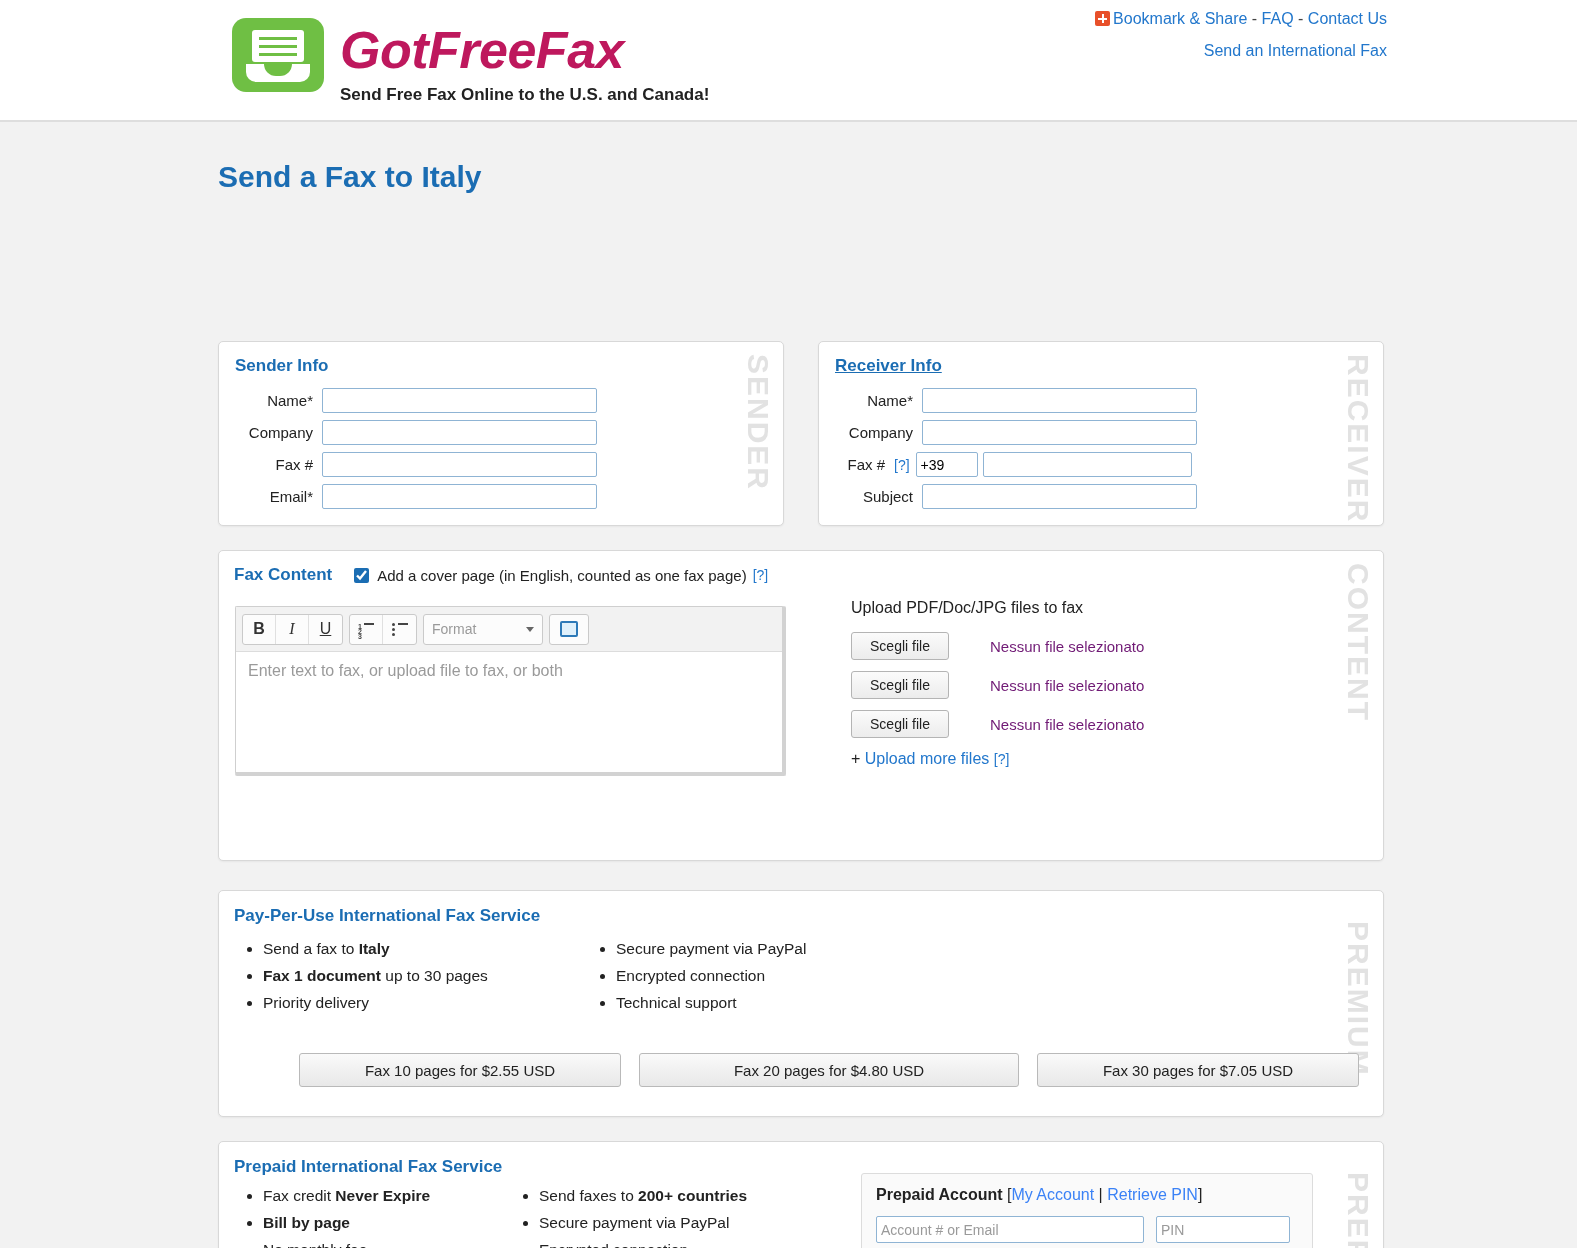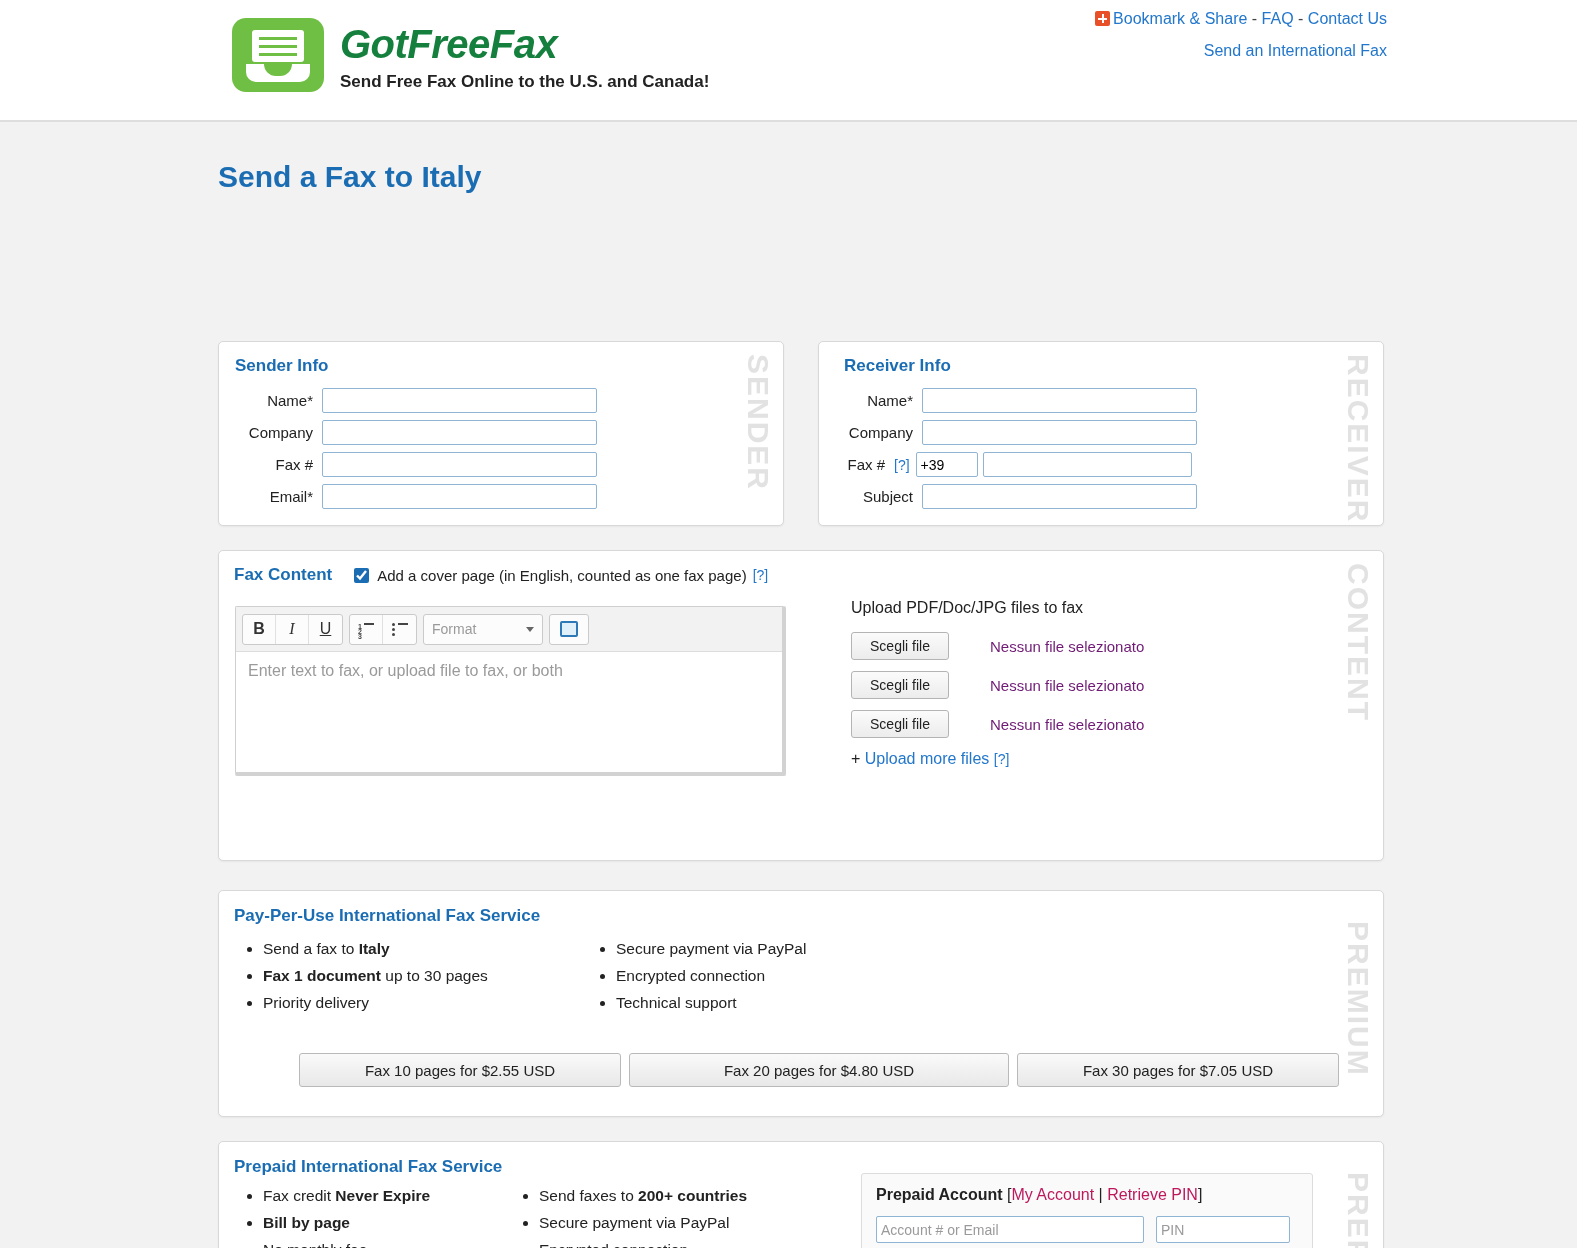--- a/index.html
+++ b/index.html
@@ -57,24 +57,24 @@
   .logo-mark .base:after {
     content: "";
     position: absolute;
     left: 18px; top: 0;
     width: 28px; height: 12px;
     background: #6fbf44;
     border-radius: 0 0 14px 14px;
   }
   .logo-text { margin-left: 16px; padding-top: 4px; }
   .logo-title {
-    font-size: 40px;
+    font-size: 52px;
     font-weight: bold;
     font-style: italic;
-    color: #15803d;
+    color: #be185d;
     letter-spacing: -0.5px;
     line-height: 1.1;
   }
   .logo-sub {
     font-size: 17px;
     font-weight: bold;
     color: #222;
     margin-top: 6px;
   }
   .header-links {
@@ -167,21 +167,21 @@
   .qmark a { color: #2277cc; text-decoration: none; }
 
   
   #sender-card { left: 218px; top: 219px; width: 566px; height: 185px; }
   #sender-card .inner { padding: 14px 0 16px 15px; }
   #sender-card .card-title { margin-left: 1px; margin-bottom: 12px; }
 
   
   #receiver-card { left: 818px; top: 219px; width: 566px; height: 185px; }
   #receiver-card .inner { padding: 14px 0 0 15px; }
-  #receiver-card .card-title { margin-left: 10px; margin-bottom: 12px; }
+  #receiver-card .card-title { margin-left: 1px; margin-bottom: 12px; text-decoration: underline; }
 
   
   #content-card { left: 218px; top: 428px; width: 1166px; height: 311px; }
   #content-card .head {
     display: flex;
     align-items: center;
     padding: 14px 16px 0 15px;
   }
   .cover-check {
     width: 15px; height: 15px;
@@ -307,21 +307,21 @@
     position: absolute;
     top: 44px;
     font-size: 15.5px;
     line-height: 27px;
   }
   .bullets ul { margin: 0; padding-left: 22px; }
   .bullets li { margin: 0; }
   .btn-row {
     position: absolute;
     display: flex;
-    gap: 8px;
+    gap: 18px;
   }
   .big-btn {
     height: 34px;
     border: 1px solid #b9b9b9;
     border-radius: 3px;
     background: linear-gradient(#fafafa,#e8e8e8);
     font-size: 15px;
     color: #222;
     display: flex; align-items: center; justify-content: center;
   }
@@ -333,21 +333,21 @@
     position: absolute;
     left: 642px; top: 31px;
     width: 452px; height: 140px;
     border: 1px solid #dcdcdc;
     background: #fafafa;
     border-radius: 3px;
     padding: 12px 14px;
   }
   .prepaid-head { font-size: 16px; }
   .prepaid-head b { font-weight: bold; }
-  .prepaid-head a { color: #be185d; text-decoration: none; }
+  .prepaid-head a { color: #3b82f6; text-decoration: none; }
   .prepaid-inputs { display: flex; gap: 12px; margin-top: 12px; }
 </style>
 </head>
 <body>
 
 <div class="header">
   <div class="logo-wrap">
     <div class="logo-mark">
       <div class="paper">
           <i></i>

